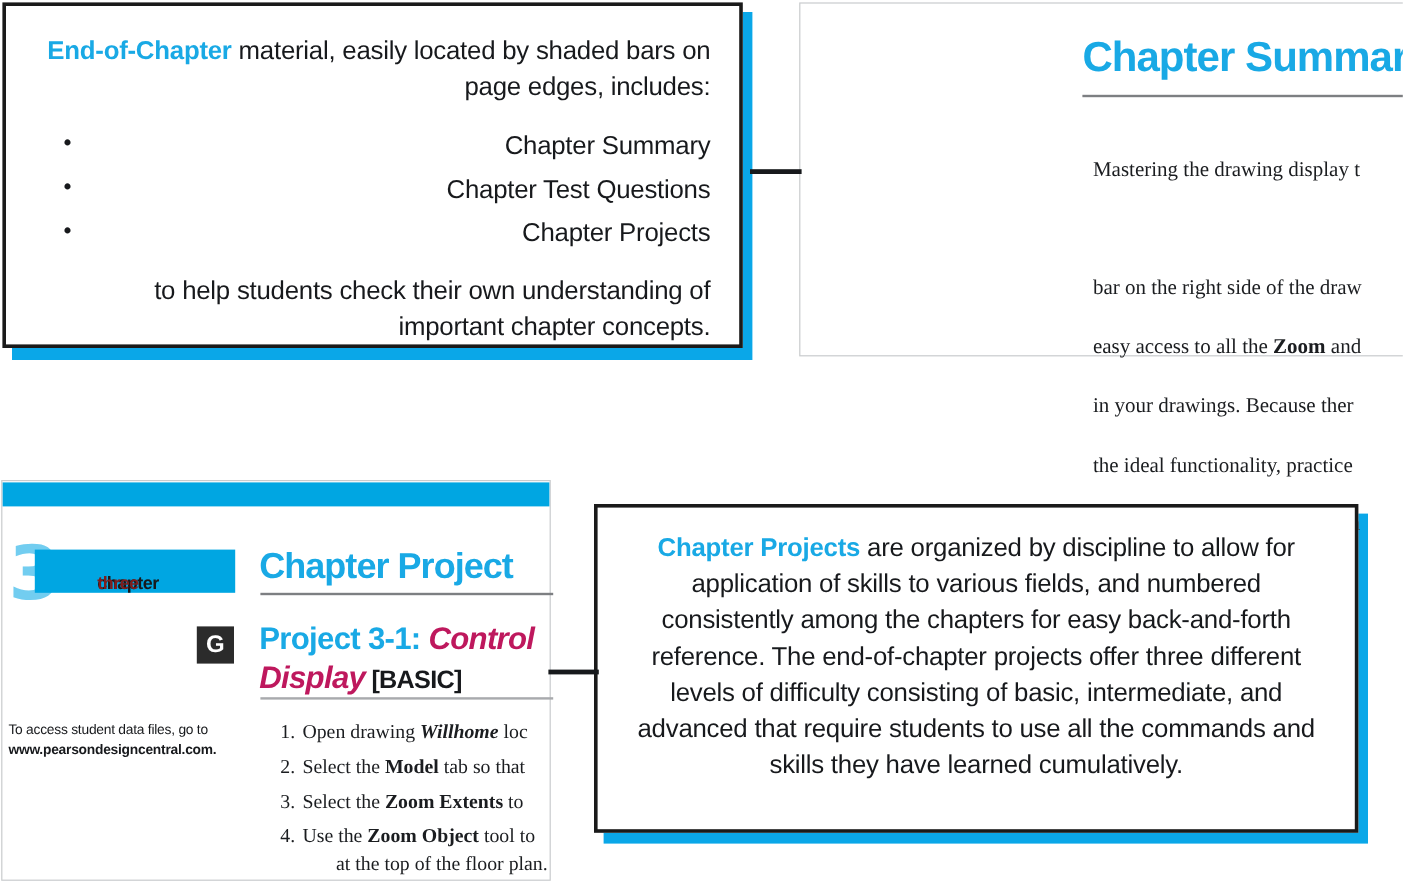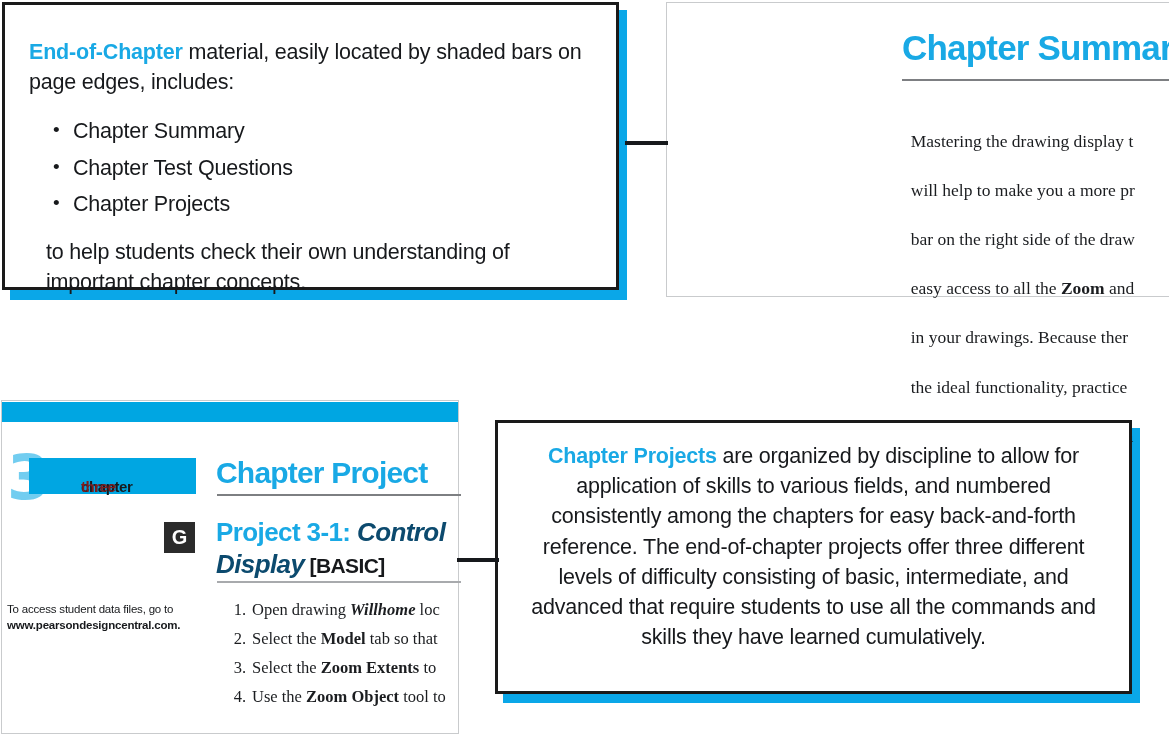--- a/index.html
+++ b/index.html
@@ -46,21 +46,22 @@
     width: 617px;
     height: 288px;
   }
   #callout-eoc-shadow {
     left: 10px;
     top: 10px;
     width: 617px;
     height: 290px;
   }
   #callout-eoc .inner {
-    padding: 32px 24px 0 24px;
+    padding: 22px 24px 0 24px;
+    text-align: right;
   }
   #callout-eoc .lead {
     font-size: 21.5px;
     line-height: 30px;
     margin: 0;
   }
   #callout-eoc ul {
     margin: 16px 0 14px 0;
     padding-left: 44px;
     list-style: none;
@@ -271,21 +272,21 @@
     width: 250px;
     font-size: 26px;
     line-height: 32px;
     font-weight: bold;
     letter-spacing: -0.6px;
     white-space: nowrap;
     z-index: 3;
   }
   #project-title .num { color: #19a9e5; margin-top: 20px; }
   #project-title .ital {
-    color: #0c4a6e;
+    color: #be185d;
     font-style: italic;
     font-weight: bold;
   }
   #project-title .level {
     color: #17191c;
     font-size: 21px;
     font-weight: bold;
   }
 
   
@@ -359,21 +360,21 @@
         <span class="word-three">three</span>
       </span>
   </div>
 </div>
 
 <div class="page-heading" id="summary-heading" style="z-index:3">Chapter Summary</div>
 <div id="summary-rule"></div>
 
 <div id="summary-body">
   <span>Mastering the drawing display t</span><br>
-  <span>will help to make you a more pr</span><br>
+  <br>
   <span>bar on the right side of the draw</span><br>
   <span>easy access to all the </span><b>Zoom</b><span> and</span><br>
   <span>in your drawings. Because ther</span><br>
   <span>the ideal functionality, practice</span><br>
   <span>navigate around your drawing a</span><br>
   <span>are more comfortable with som</span>
 </div>
 
 <div id="page-project">
   <div class="topbar"></div>
@@ -400,21 +401,21 @@
 
 <div id="datafiles-note">
   <span>To access student data files, go to</span><br>
   <span class="url">www.pearsondesigncentral.com.</span>
 </div>
 
 <div id="project-steps">
   <div class="step"><span class="n">1.</span><span>Open drawing </span><i>Willhome</i><span> loc</span></div>
   <div class="step"><span class="n">2.</span><span>Select the </span><b>Model</b><span> tab so that</span></div>
   <div class="step"><span class="n">3.</span><span>Select the </span><b>Zoom Extents</b><span> to</span></div>
-  <div class="step"><span class="n">4.</span><span>Use the </span><b>Zoom Object</b><span> tool to</span><br></div>
+  <div class="step"><span class="n">4.</span><span>Use the </span><b>Zoom Object</b><span> tool to</span><br><span style="padding-left:28px;display:inline-block">at the top of the floor plan.</span></div>
 </div>
 
 <div class="callout-shadow" id="callout-projects-shadow"></div>
 <div class="callout" id="callout-projects">
   <div class="inner">
     <p class="lead callout-body"><span class="accent">Chapter Projects</span><span> are organized by discipline to allow for application of skills to various fields, and numbered consistently among the chapters for easy back-and-forth reference. The end-of-chapter projects offer three different levels of difficulty consisting of basic, intermediate, and advanced that require students to use all the commands and skills they have learned cumulatively.</span></p>
   </div>
 </div>
 
 </body></html>

